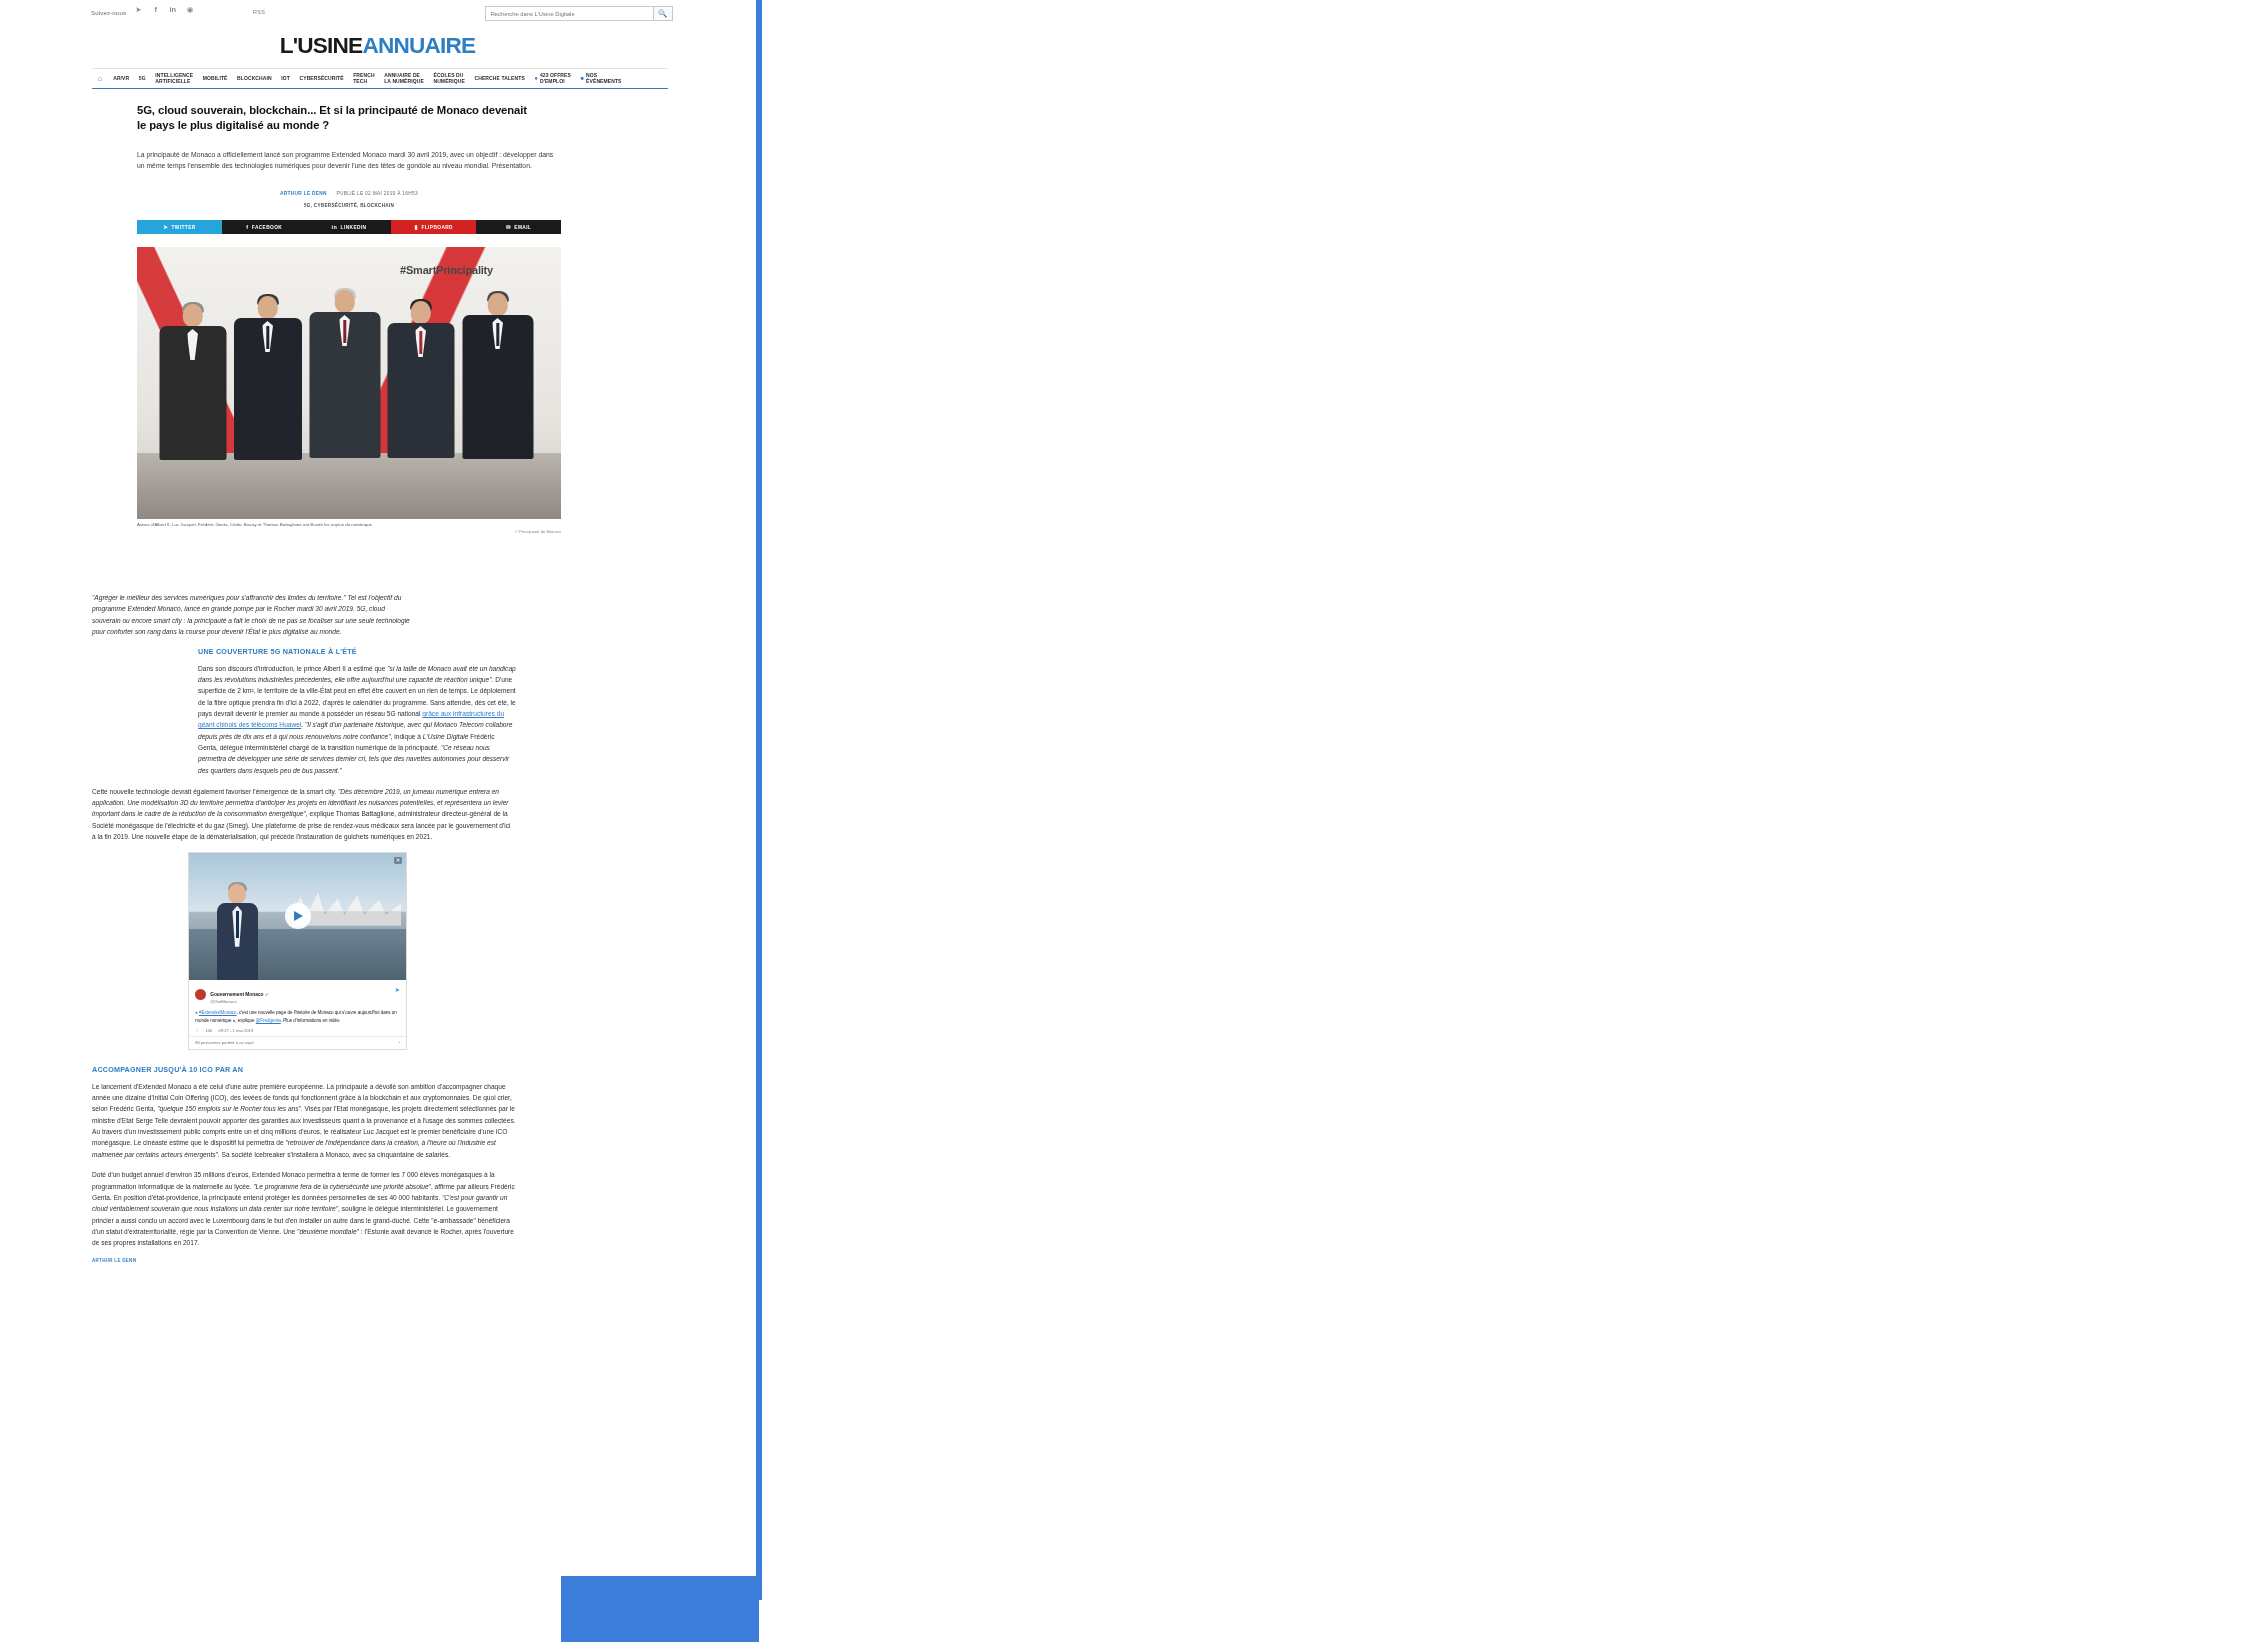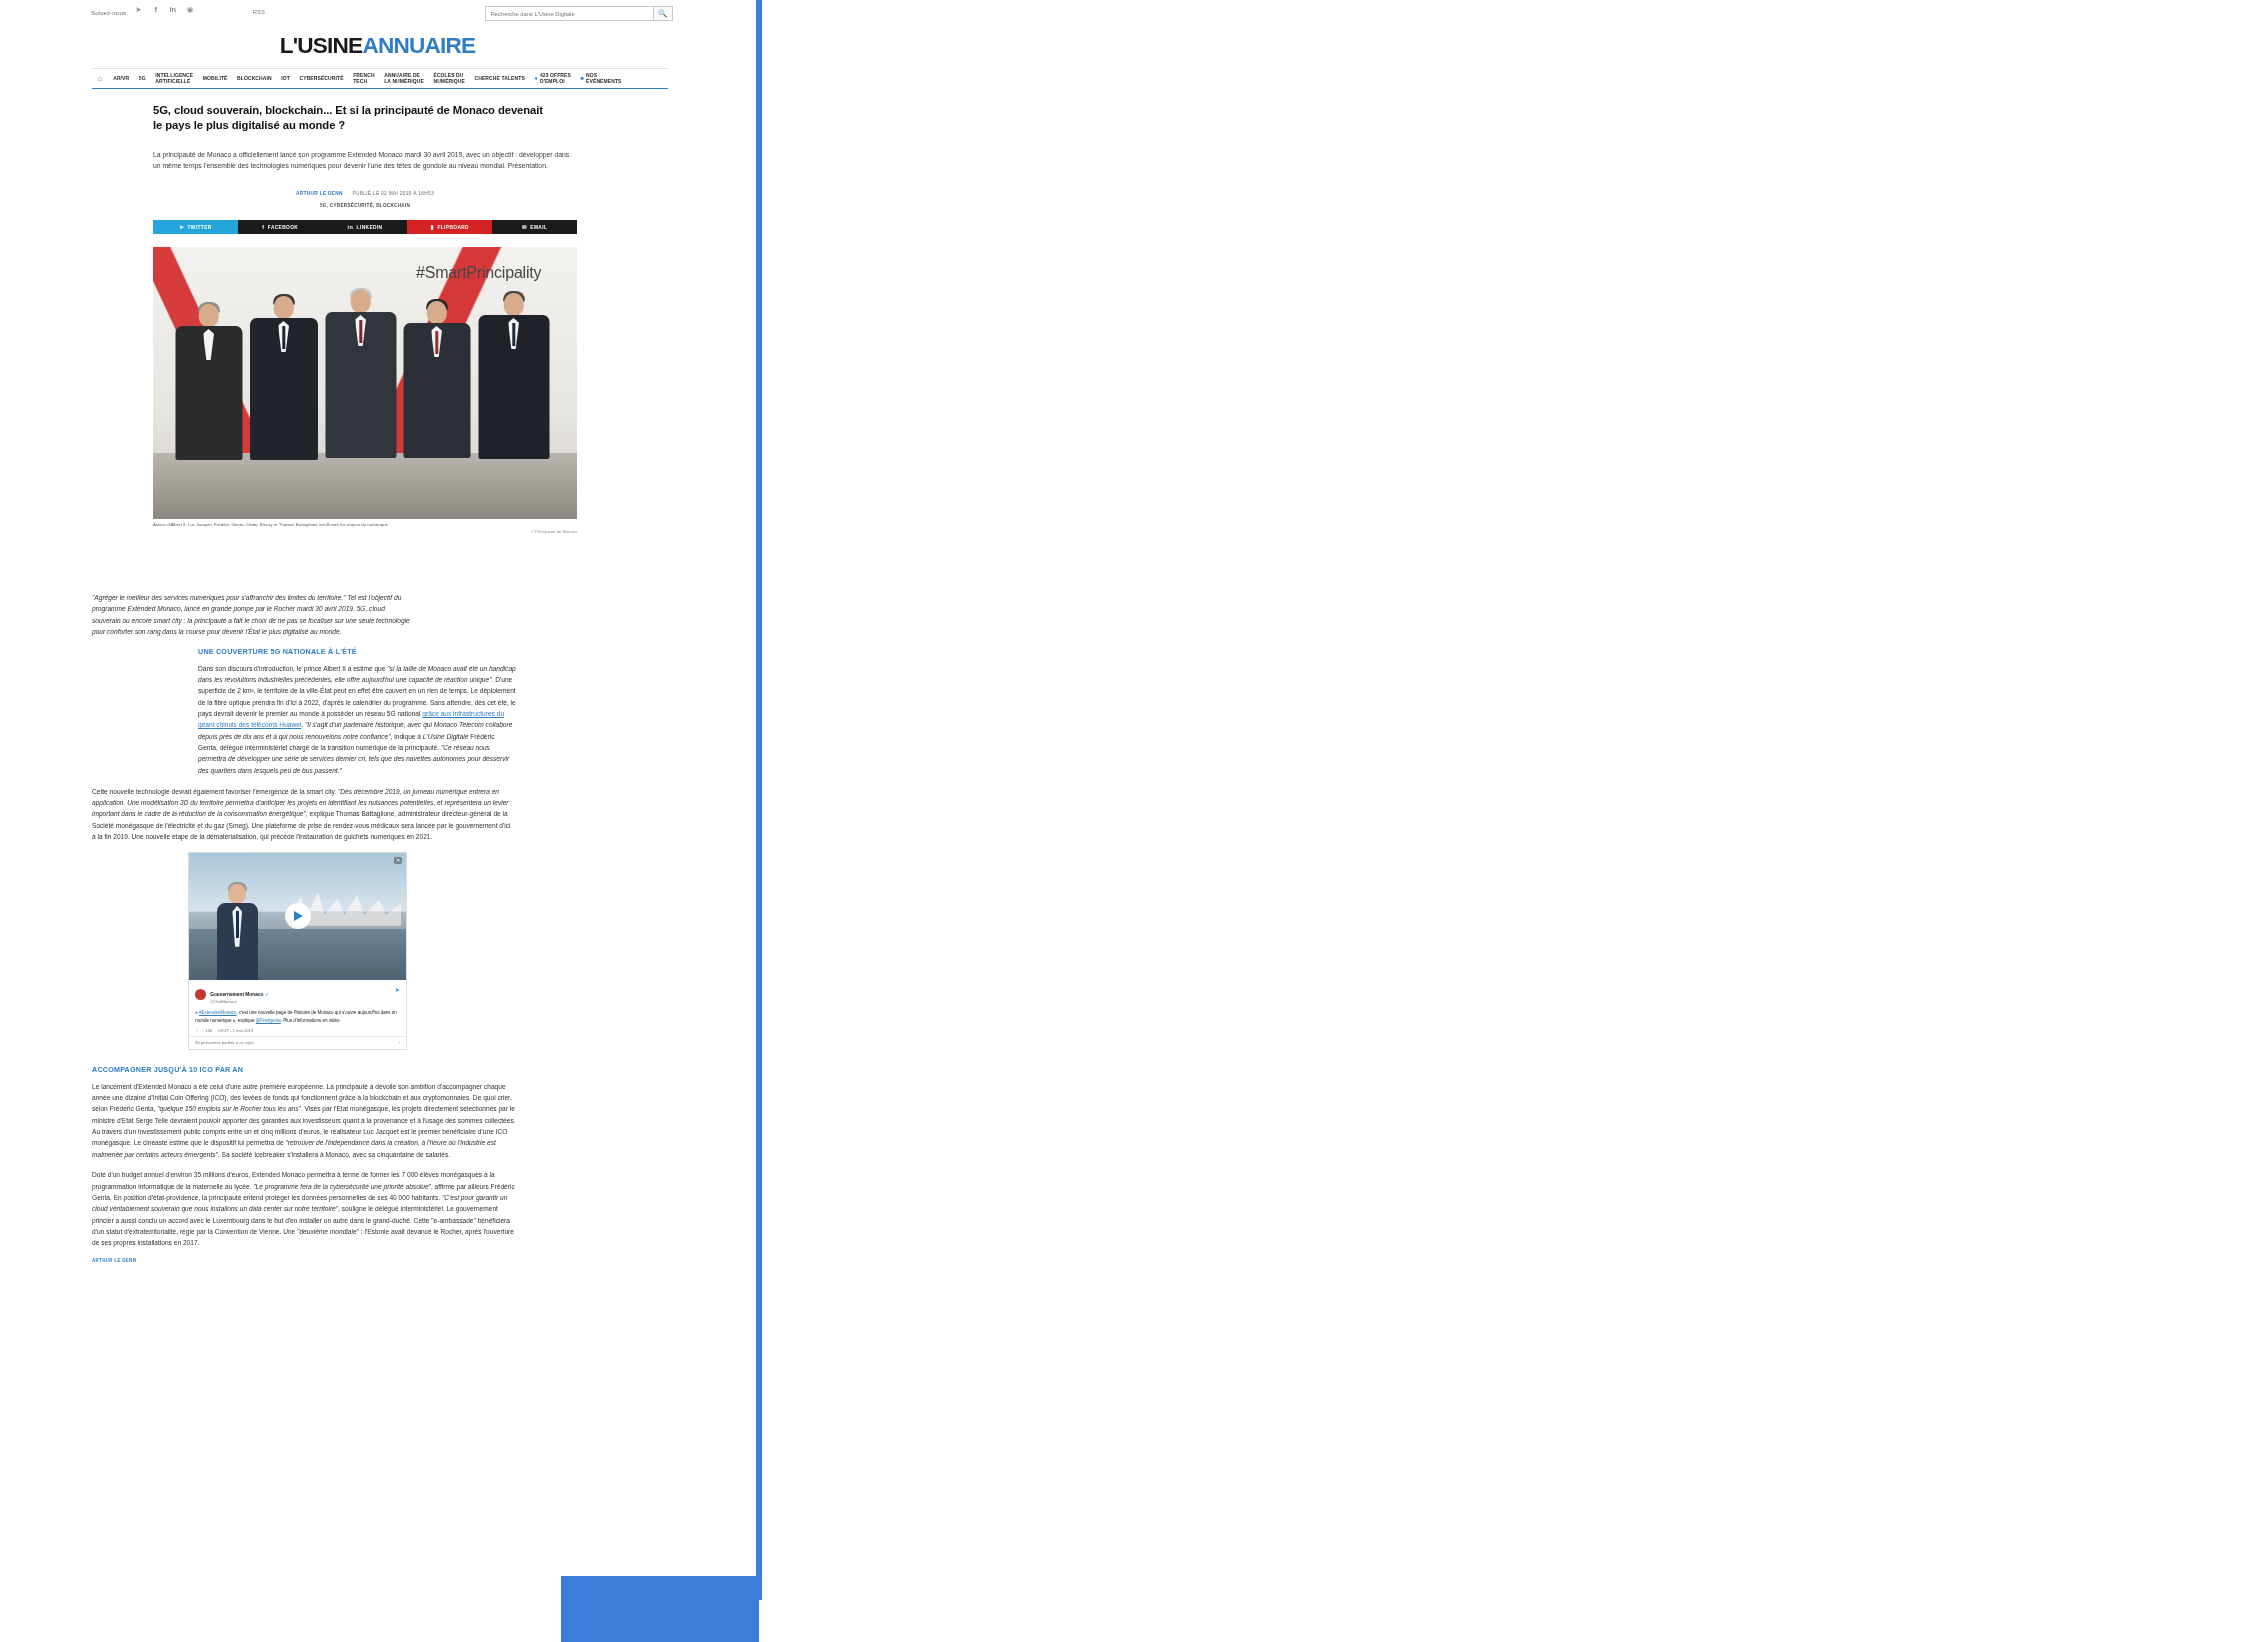--- a/index.html
+++ b/index.html
@@ -89,21 +89,21 @@
     color:#2f7dc4; font-size:8.2px;
   }
   .nav .item {
     padding:0 4.8px; height:19px; display:flex; align-items:center;
     letter-spacing:0.1px; white-space:pre-line; line-height:1.15;
     text-transform:uppercase;
   }
   .nav .item.two { max-width:46px; }
   .nav .item .pin { color:#2f7dc4; margin-right:2.1px; font-size:5.5px; }
   
-  .article { position:absolute; left:108px; top:103px; width:424px;padding-left:45px; }
+  .article { position:absolute; left:92px; top:103px; width:424px;padding-left:45px; }
   h1.title {
     margin:0; font-size:11.3px; line-height:1.35; color:#111;
     font-weight:bold; letter-spacing:-0.1px; width:397px;
   }
   p.chapo {
     margin:15px 0 0 0; font-size:6.8px; line-height:1.65; color:#3a3a3a;
     width:417px;
   }
   .byline {
     margin-top:20.5px; text-align:center; font-size:4.8px; letter-spacing:0.3px;
@@ -139,21 +139,21 @@
     background:
       linear-gradient(115deg, rgba(255,255,255,0) 56%, rgba(212,40,42,.92) 56.4%, rgba(212,40,42,.92) 63%, rgba(255,255,255,0) 63.4%),
       linear-gradient(65deg, rgba(255,255,255,0) 20%, rgba(212,40,42,.9) 20.3%, rgba(212,40,42,.9) 26%, rgba(255,255,255,0) 26.3%),
       linear-gradient(180deg,#f2f1ee 0%, #e7e5e0 60%, #cfccc6 100%);
   }
   .hero .floor {
     position:absolute; left:0; right:0; bottom:0; height:66px;
     background:linear-gradient(180deg,#b9b4ad,#8d8982);
   }
   .hero .tagline {
-    position:absolute; left:263px; top:16.4px; font-size:16px; font-weight:normal;
+    position:absolute; left:263px; top:16.4px; font-size:11px; font-weight:bold;
     color:#474747; letter-spacing:-0.2px;
   }
   .hero .people { position:absolute; left:18px; bottom:59px; width:390px; height:176px; }
   .person { position:absolute; bottom:0; }
   .person .head {
     position:absolute; left:50%; transform:translateX(-50%); top:0;
     width:20.5px; height:23px; border-radius:50% 50% 45% 45%;
     background:#d8ab8b;
   }
   .person .hair {

